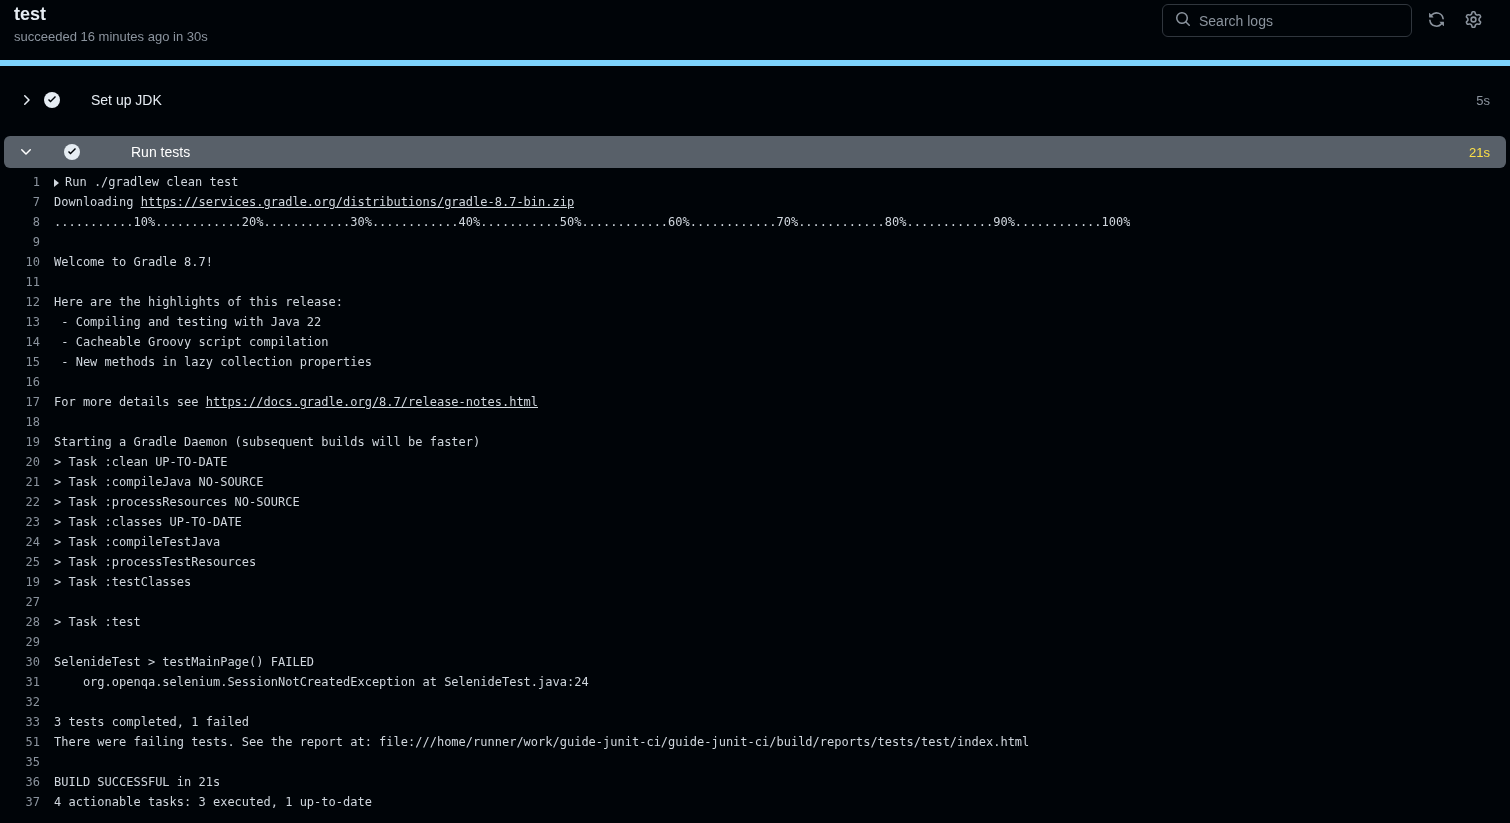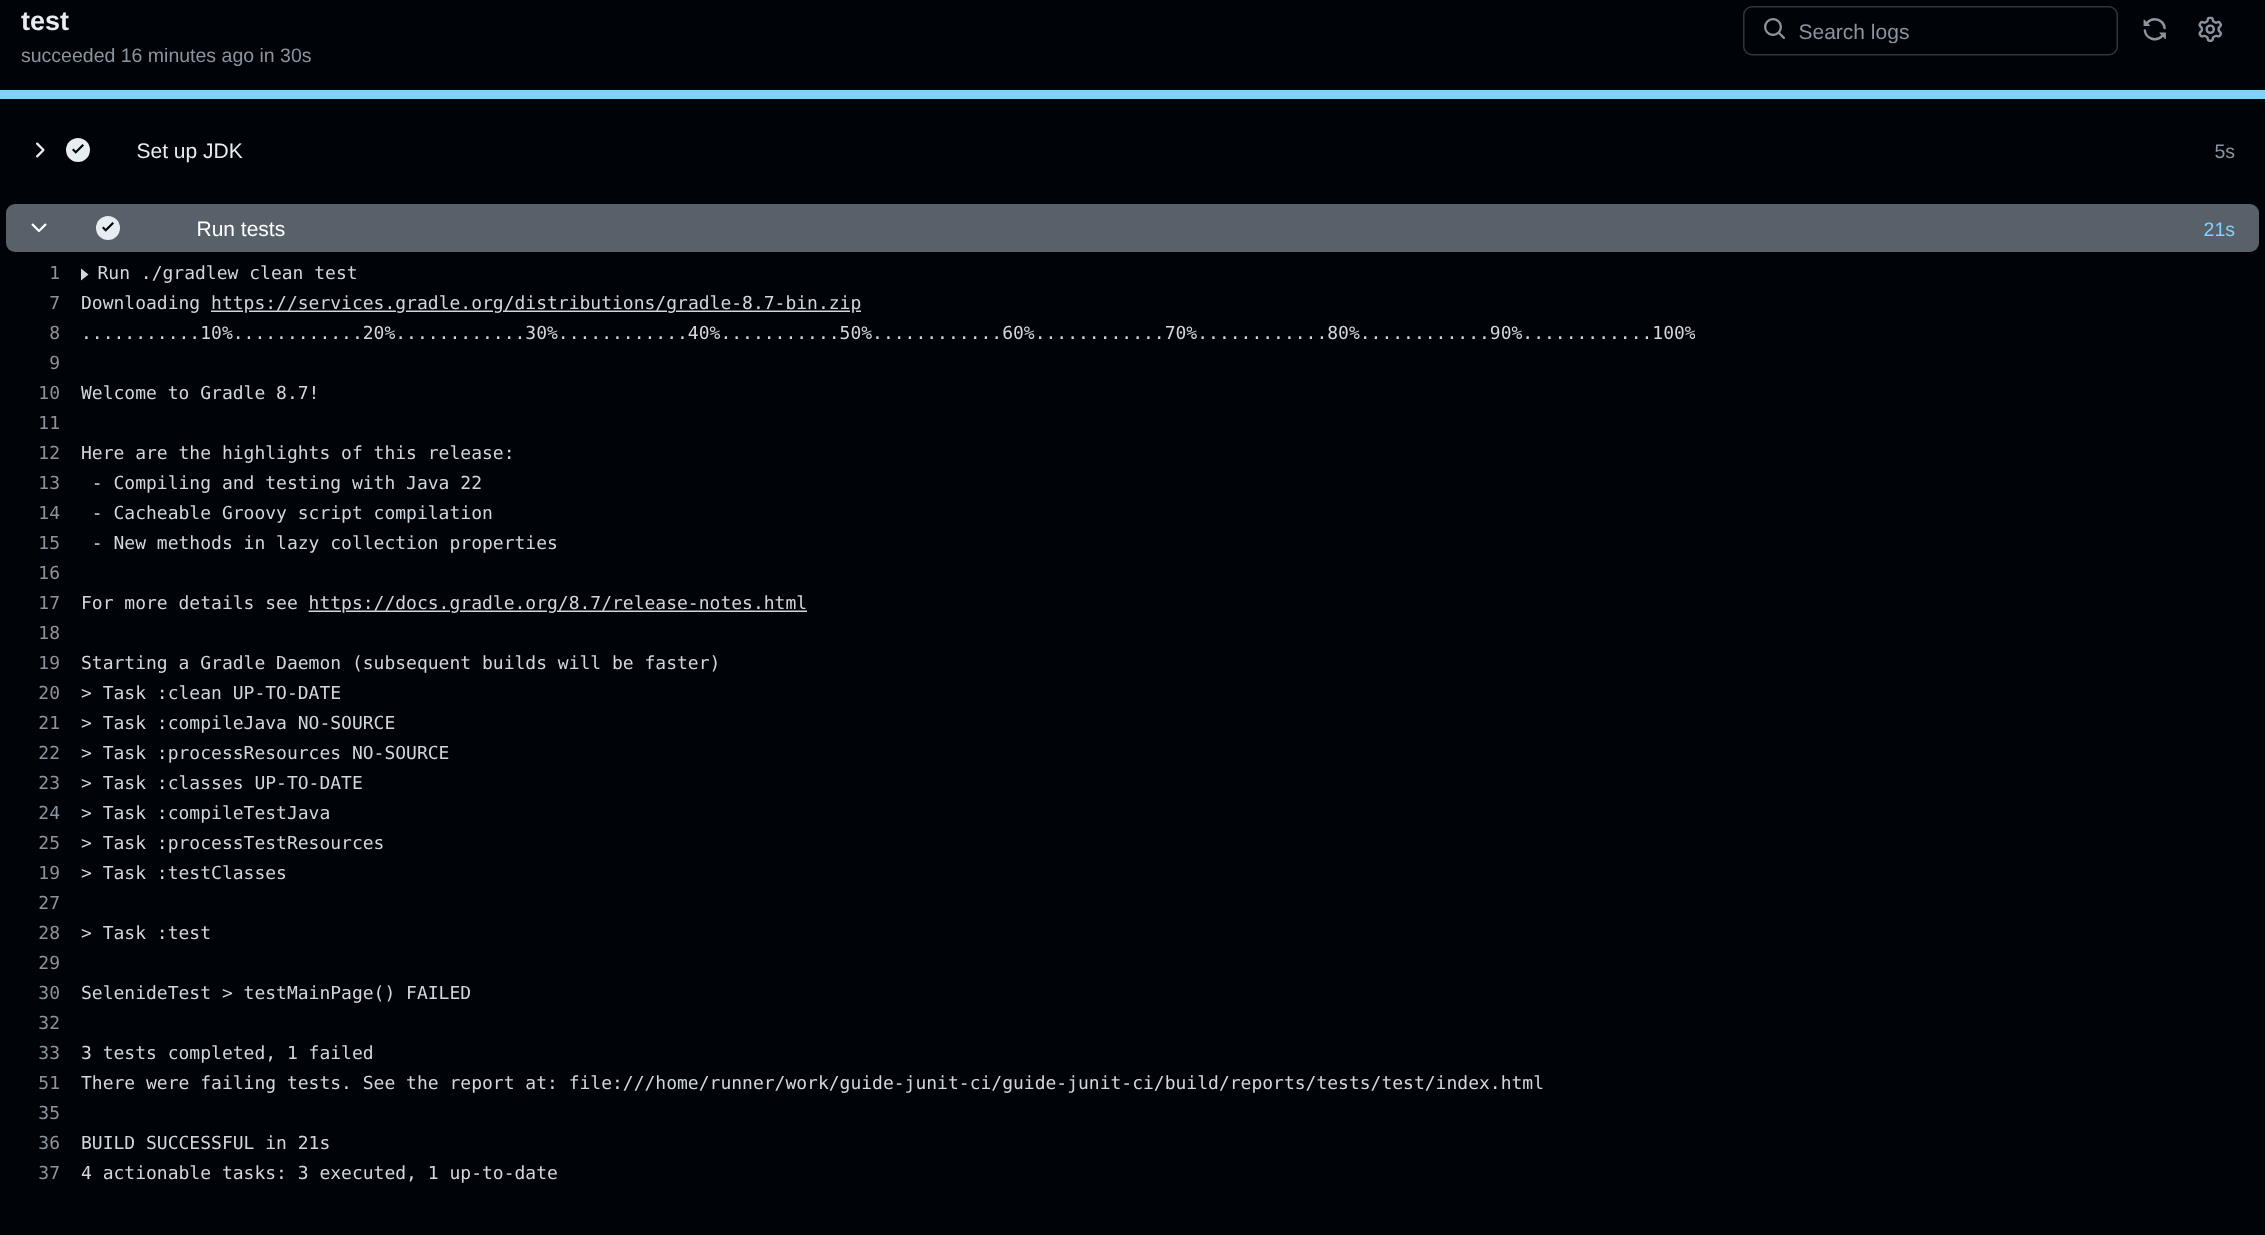--- a/index.html
+++ b/index.html
@@ -78,21 +78,21 @@
   }
   .status-icon {
     width: 16px;
     height: 16px;
     margin-left: 10px;
     margin-right: 12px;
     flex-shrink: 0;
   }
   .step-name { flex: 1; font-size: 14px; font-weight: 400; margin-left: 19px; }
   .step-duration { font-size: 13px; color: #8b949e; }
-  .step-row.expanded .step-duration { color: #7dd3fc; }
+  .step-row.expanded .step-duration { color: #fde047; }
   .log-body {
     font-family: ui-monospace, SFMono-Regular, "SF Mono", Menlo, Consolas, monospace;
     font-size: 12px;
     line-height: 20px;
     padding: 4px 0;
   }
   .log-line {
     display: flex;
     align-items: flex-start;
     padding: 0 16px 0 0;
@@ -289,20 +289,24 @@
       </div>
       <div class="log-line">
         <span class="lineno">29</span>
         <span class="linetxt"></span>
       </div>
       <div class="log-line">
         <span class="lineno">30</span>
         <span class="linetxt">SelenideTest &gt; testMainPage() FAILED</span>
       </div>
       <div class="log-line">
+        <span class="lineno">31</span>
+        <span class="linetxt">    org.openqa.selenium.SessionNotCreatedException at SelenideTest.java:24</span>
+      </div>
+      <div class="log-line">
         <span class="lineno">32</span>
         <span class="linetxt"></span>
       </div>
       <div class="log-line">
         <span class="lineno">33</span>
         <span class="linetxt">3 tests completed, 1 failed</span>
       </div>
       <div class="log-line">
         <span class="lineno">51</span>
         <span class="linetxt">There were failing tests. See the report at: file:///home/runner/work/guide-junit-ci/guide-junit-ci/build/reports/tests/test/index.html</span>

